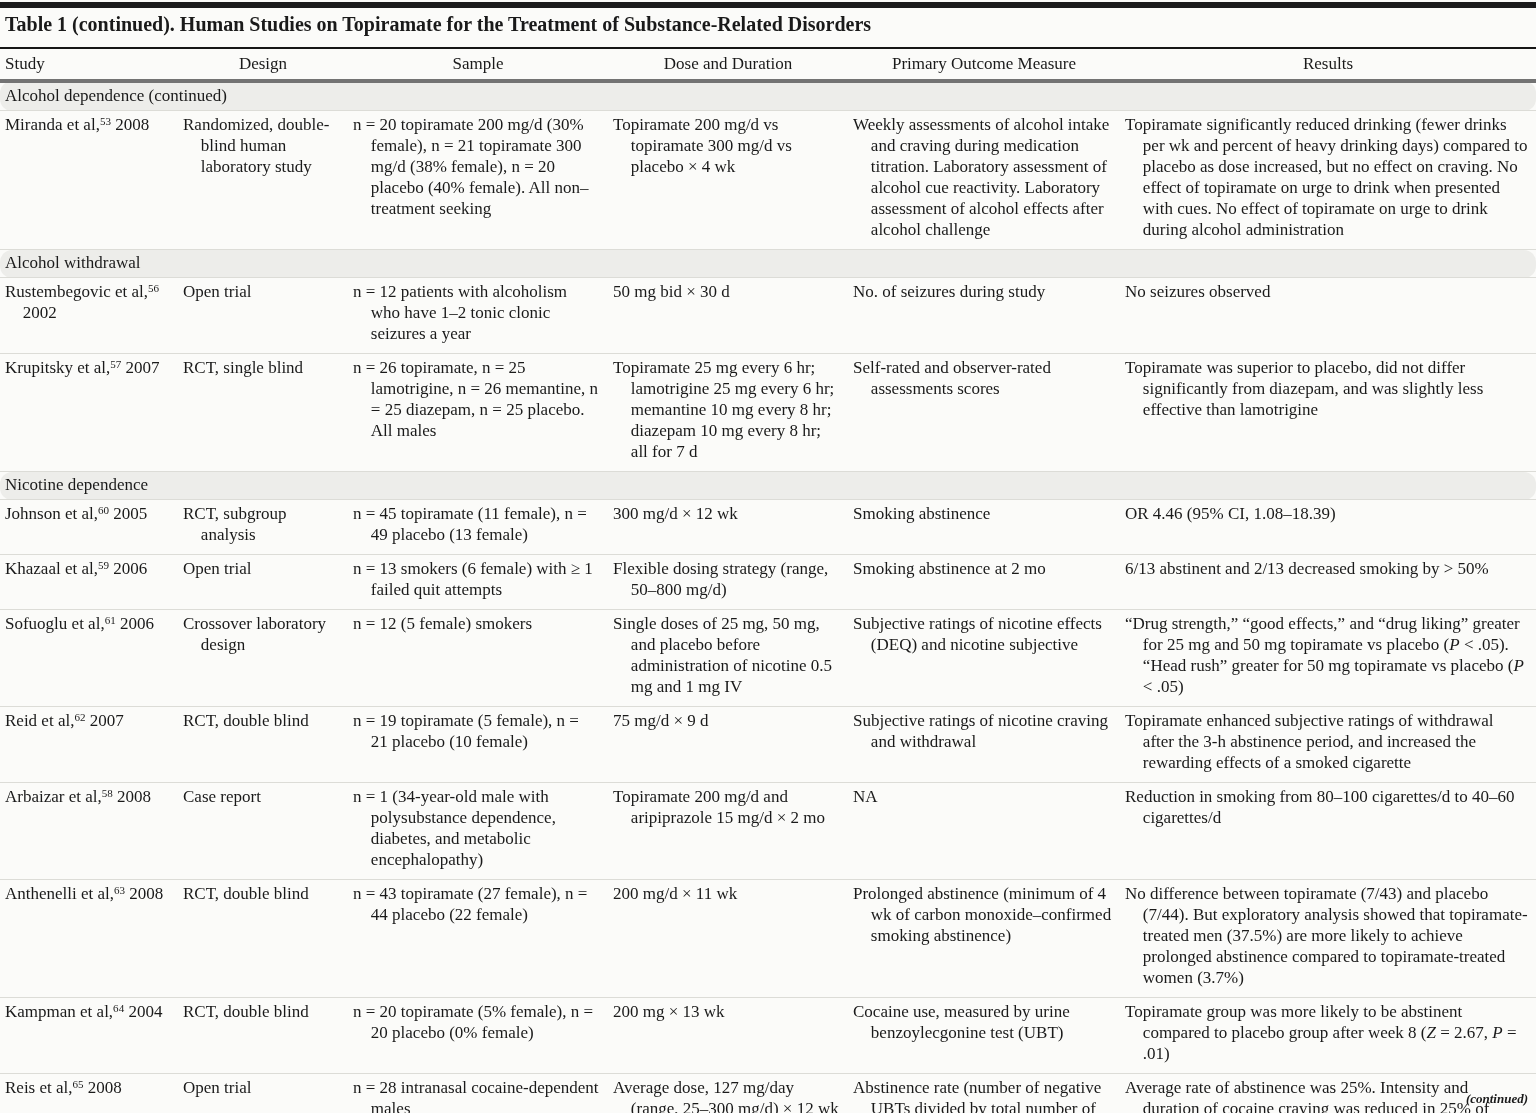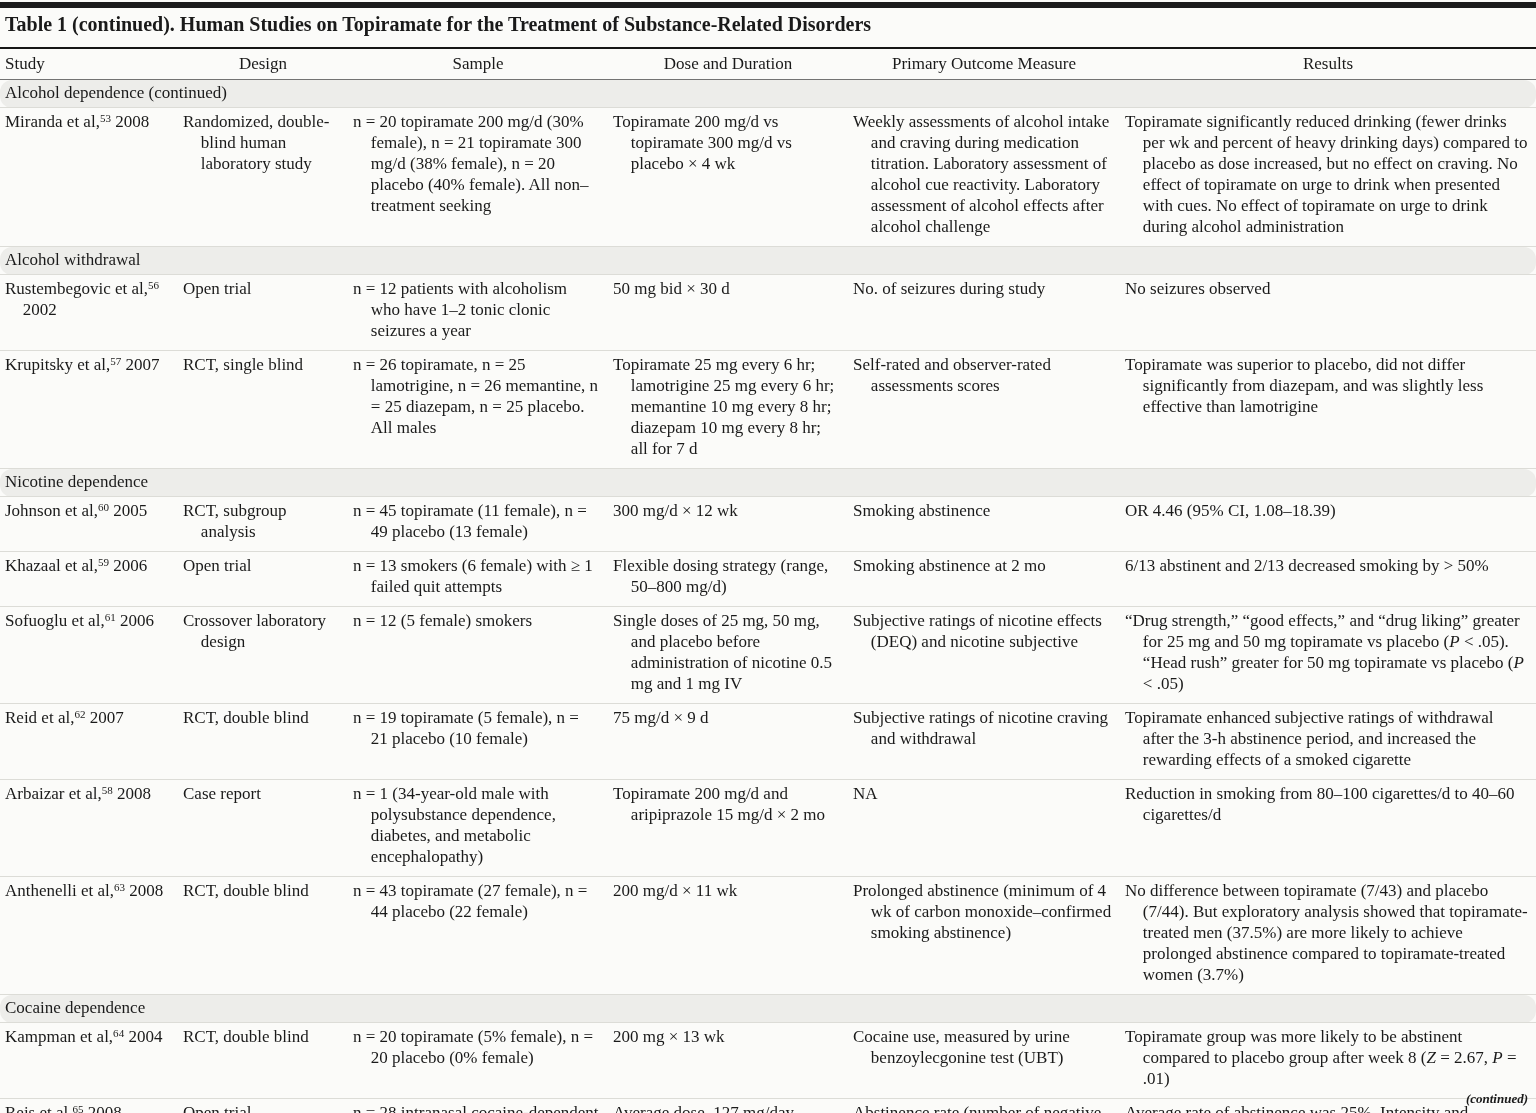--- a/index.html
+++ b/index.html
@@ -39,21 +39,21 @@
   col.c-design  { width: 170px; }
   col.c-sample  { width: 260px; }
   col.c-dose    { width: 240px; }
   col.c-outcome { width: 272px; }
   col.c-results { width: 416px; }
   thead th {
     font-weight: normal;
     text-align: center;
     vertical-align: bottom;
     padding: 4px 3px 5px;
-    border-bottom: 1px solid #737373;
+    border-bottom: 4px solid #737373;
   }
   thead th:first-child { text-align: left; padding-left: 5px; }
   tbody tr { border-top: 1px solid #dcdcd7; }
   tbody tr:first-child { border-top: none; }
   tbody td {
     vertical-align: top;
     padding: 3px 8px 9px 5px;
   }
   tbody tr.section-row td {
     background: #ededea;
@@ -290,23 +290,20 @@
           <td>
             <div class="hang">200 mg/d × 11 wk</div>
           </td>
           <td>
             <div class="hang">Prolonged abstinence (minimum of 4 wk of carbon monoxide–confirmed smoking abstinence)</div>
           </td>
           <td>
             <div class="hang">No difference between topiramate (7/43) and placebo (7/44). But exploratory analysis showed that topiramate-treated men (37.5%) are more likely to achieve prolonged abstinence compared to topiramate-treated women (3.7%)</div>
           </td>
         </tr>
-        <tr class="section-row">
-          <td colspan="6">Cocaine dependence</td>
-        </tr>
         <tr class="data-row">
           <td>
             <div class="hang">Kampman et al,<sup>64</sup> 2004</div>
           </td>
           <td>
             <div class="hang">RCT, double blind</div>
           </td>
           <td>
             <div class="hang">n = 20 topiramate (5% female), n = 20 placebo (0% female)</div>
           </td>

